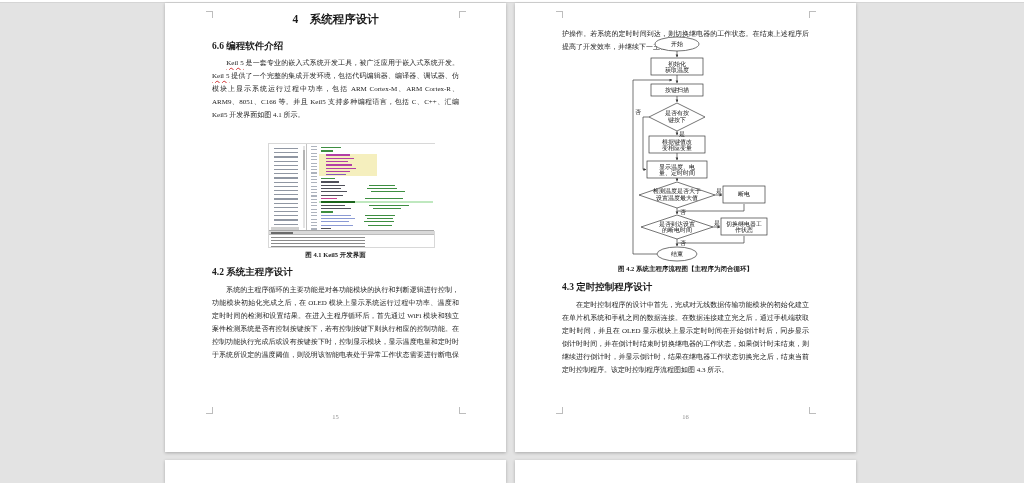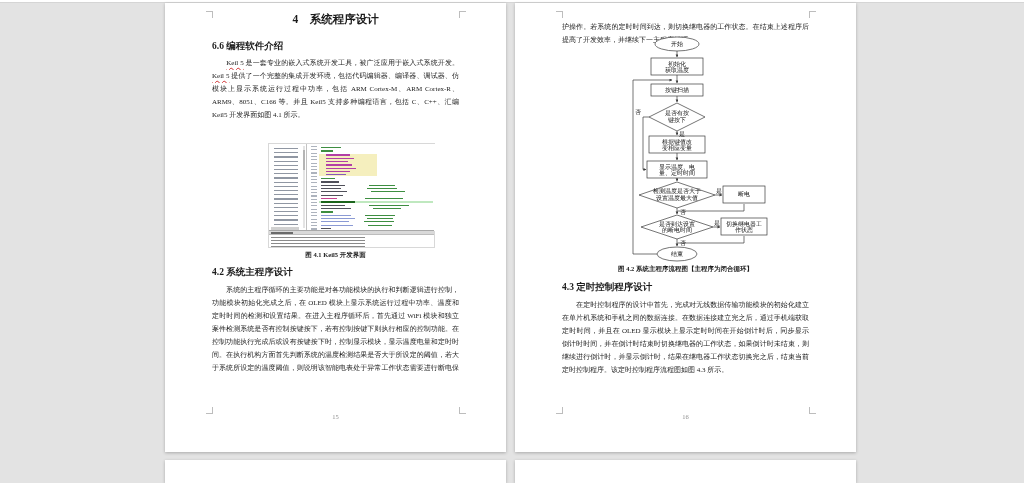--- a/index.html
+++ b/index.html
@@ -128,33 +128,32 @@
   </div>
 
   <div class="caption" style="top:248px;">图 4.1 Keil5 开发界面</div>
   <div class="h2" style="top:263px;">4.2 系统主程序设计</div>
   <div class="para contd" style="top:281px;">
       <div class="tline">　　系统的主程序循环的主要功能是对各功能模块的执行和判断逻辑进行控制，</div>
       <div class="tline">功能模块初始化完成之后，在 OLED 模块上显示系统运行过程中功率、温度和</div>
       <div class="tline">定时时间的检测和设置结果。在进入主程序循环后，首先通过 WiFi 模块和独立</div>
       <div class="tline">案件检测系统是否有控制按键按下，若有控制按键下则执行相应的控制功能。在</div>
       <div class="tline">控制功能执行完成后或设有按键按下时，控制显示模块，显示温度电量和定时时</div>
-      <div class="tline">间。在执行机构方面首先判断系统的温度检测结果是否大于所设定的阈值，若大</div>
       <div class="tline">于系统所设定的温度阈值，则说明该智能电表处于异常工作状态需要进行断电保</div>
     </div>
   <div class="pgnum">15</div>
 </div>
 
 <div class="page p2">
   <div class="mark mk-tl" style="left:41px;top:8px;"></div>
   <div class="mark mk-tr" style="left:294px;top:8px;"></div>
   <div class="mark mk-bl" style="left:41px;top:404px;"></div>
   <div class="mark mk-br" style="left:294px;top:404px;"></div>
 
-  <div class="para" style="top:18px;">
+  <div class="para" style="top:25px;">
       <div class="tline">护操作。若系统的定时时间到达，则切换继电器的工作状态。在结束上述程序后</div>
       <div class="tline">提高了开发效率，并继续下一主程序循环。</div>
     </div>
 
   <div class="flow">
     <svg width="190" height="230" viewBox="0 0 190 230">
       <defs>
         <marker id="ar" markerWidth="5" markerHeight="5" refX="3.6" refY="2" orient="auto">
           <path d="M0,0 L4,2 L0,4 Z" fill="#3a3a3a"></path>
         </marker>

